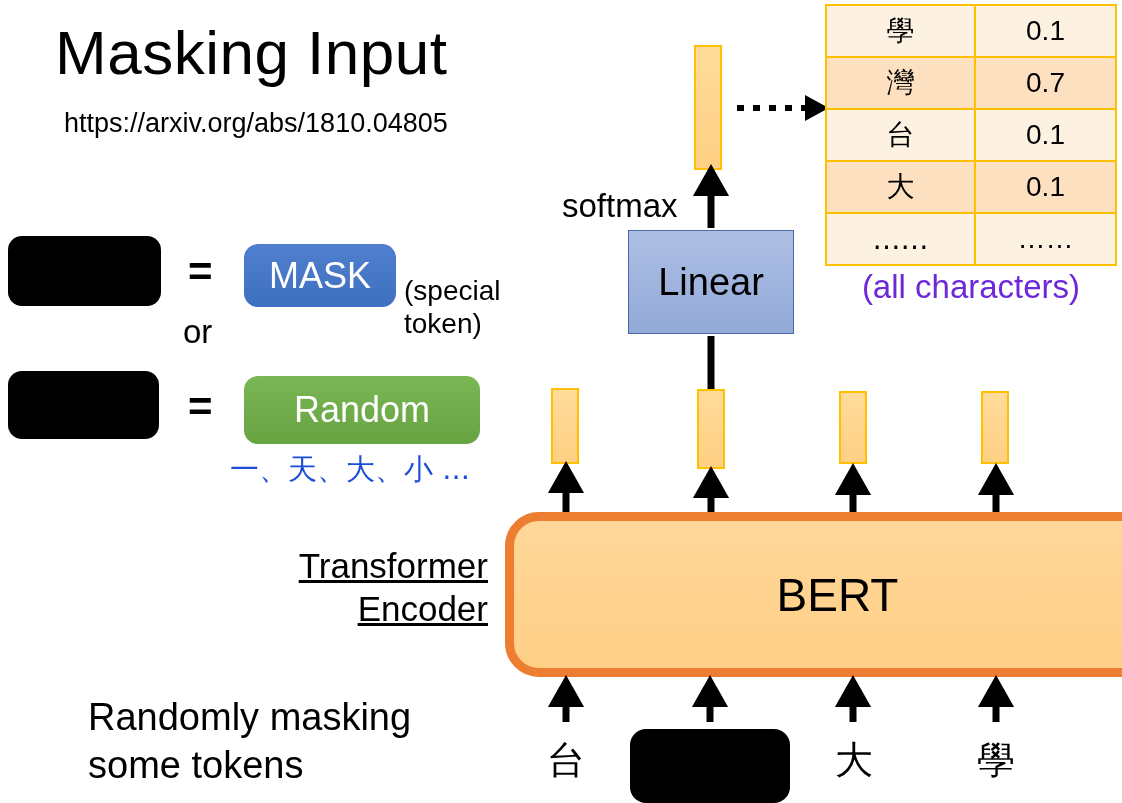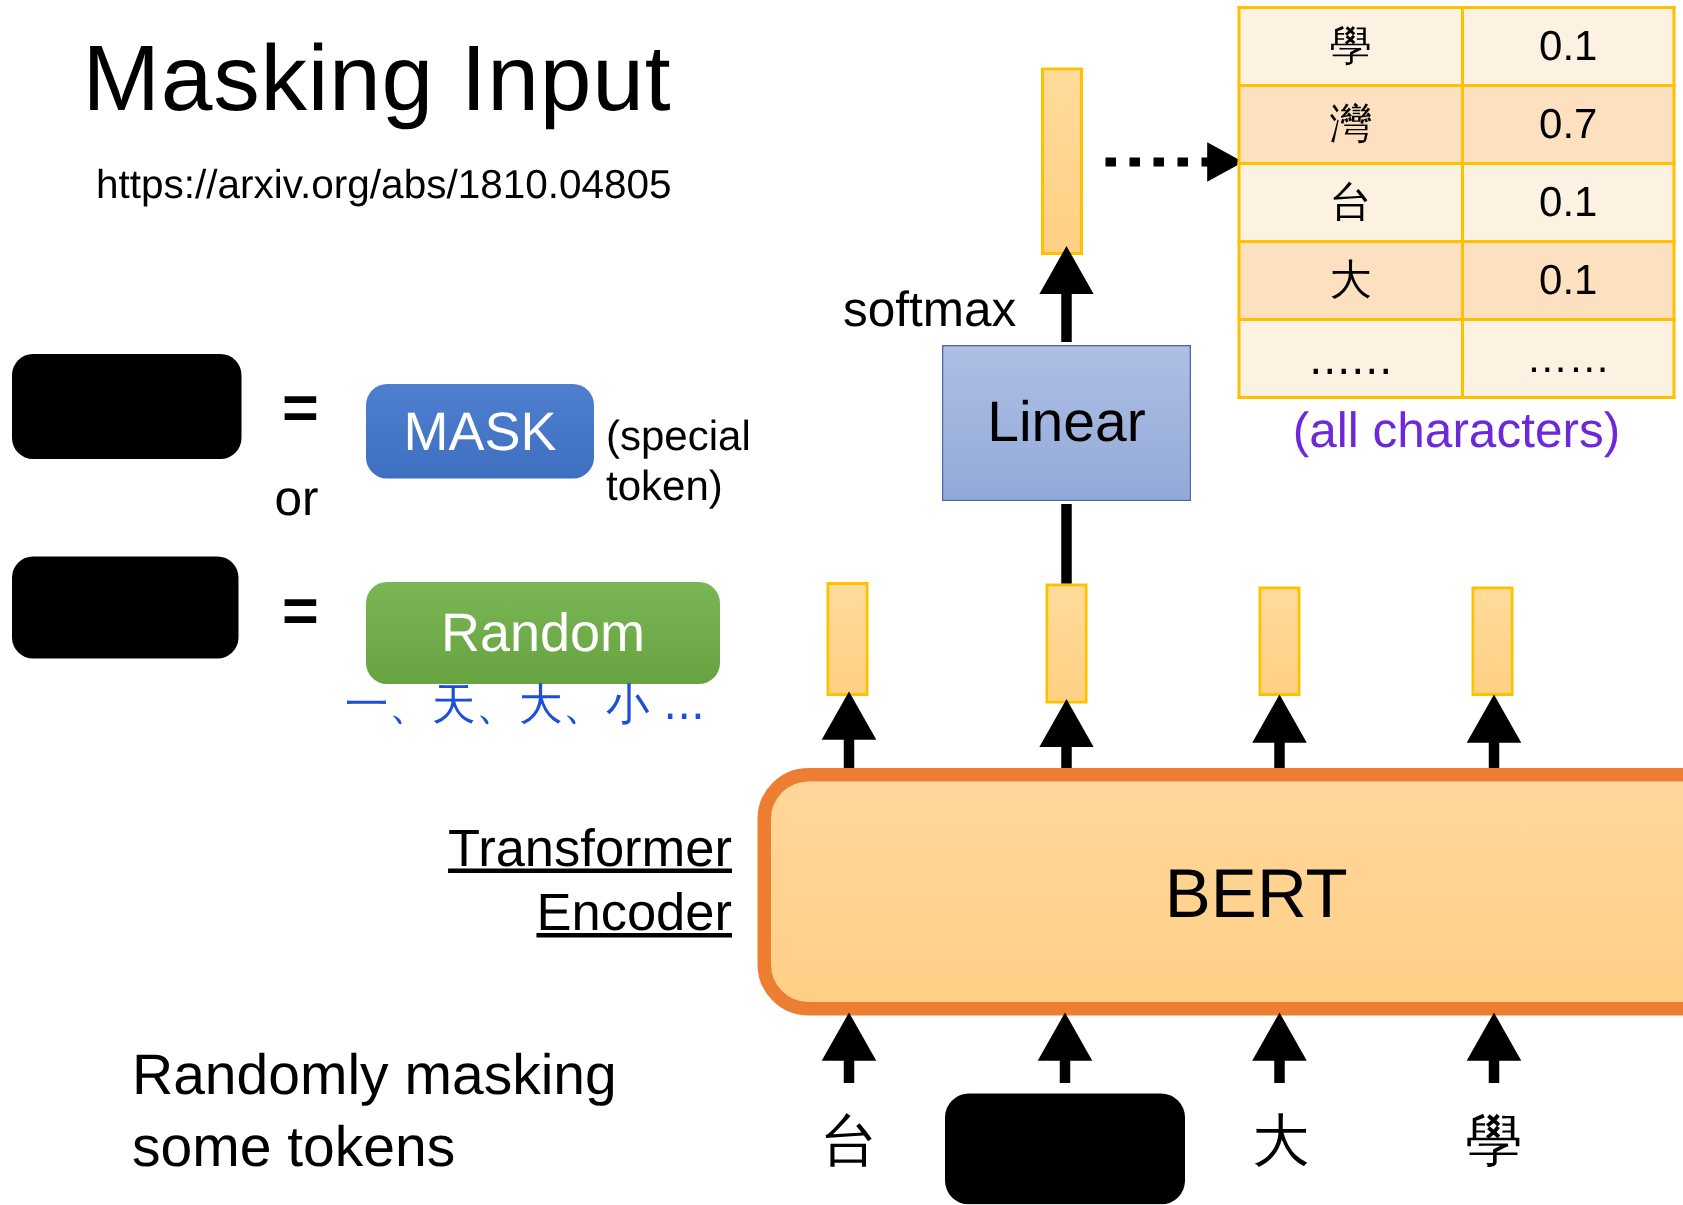--- a/index.html
+++ b/index.html
@@ -58,21 +58,20 @@
   #or  { left: 183px; top: 313px; font-size: 33px; color: #000; }
 
   
   .pill {
     border-radius: 14px;
     display: flex;
     align-items: center;
     justify-content: center;
     color: #ffffff;
     font-size: 36px;
-    margin-top: 12px;
   }
   #mask-pill {
     left: 244px; top: 244px; width: 152px; height: 63px;
     background: linear-gradient(180deg, #4f7fce 0%, #3f6fc0 100%);
   }
   #random-pill {
     left: 244px; top: 376px; width: 236px; height: 68px;
     background: linear-gradient(180deg, #79b654 0%, #68a342 100%);
   }
   #special-token-label {

